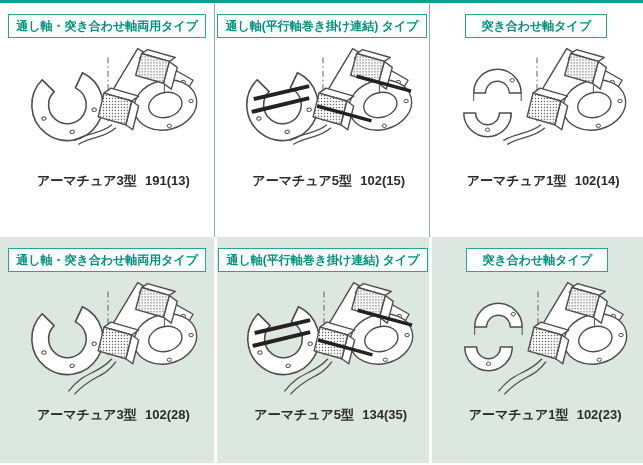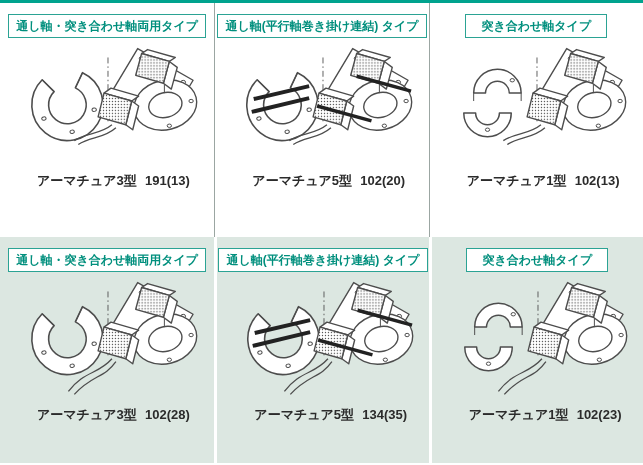--- a/index.html
+++ b/index.html
@@ -127,34 +127,34 @@
   <div class="panel">
     <div class="title-box">通し軸(平行軸巻き掛け連結) タイプ</div>
     <svg class="drawing" viewBox="0 0 190 120">
       <use href="#ring-bands"></use>
         <use href="#assembly"></use>
         <use href="#assembly-bands"></use>
         <use href="#wires-short"></use>
     </svg>
     <div class="labels">
       <span class="model">アーマチュア5型</span>
-      <span class="ref">102(20)</span>
+      <span class="ref">102(15)</span>
     </div>
   </div>
 
   <div class="panel pad-wide">
     <div class="title-box">突き合わせ軸タイプ</div>
     <svg class="drawing" viewBox="0 0 190 120">
       <use href="#ring-halves"></use>
         <use href="#assembly"></use>
         <use href="#wires-short"></use>
     </svg>
     <div class="labels">
       <span class="model">アーマチュア1型</span>
-      <span class="ref">102(13)</span>
+      <span class="ref">102(14)</span>
     </div>
   </div>
 </div>
 
 <div class="section section-bottom">
 
   <div class="panel">
     <div class="title-box">通し軸・突き合わせ軸両用タイプ</div>
     <svg class="drawing" viewBox="0 0 190 120">
       <use href="#ring-c"></use>

